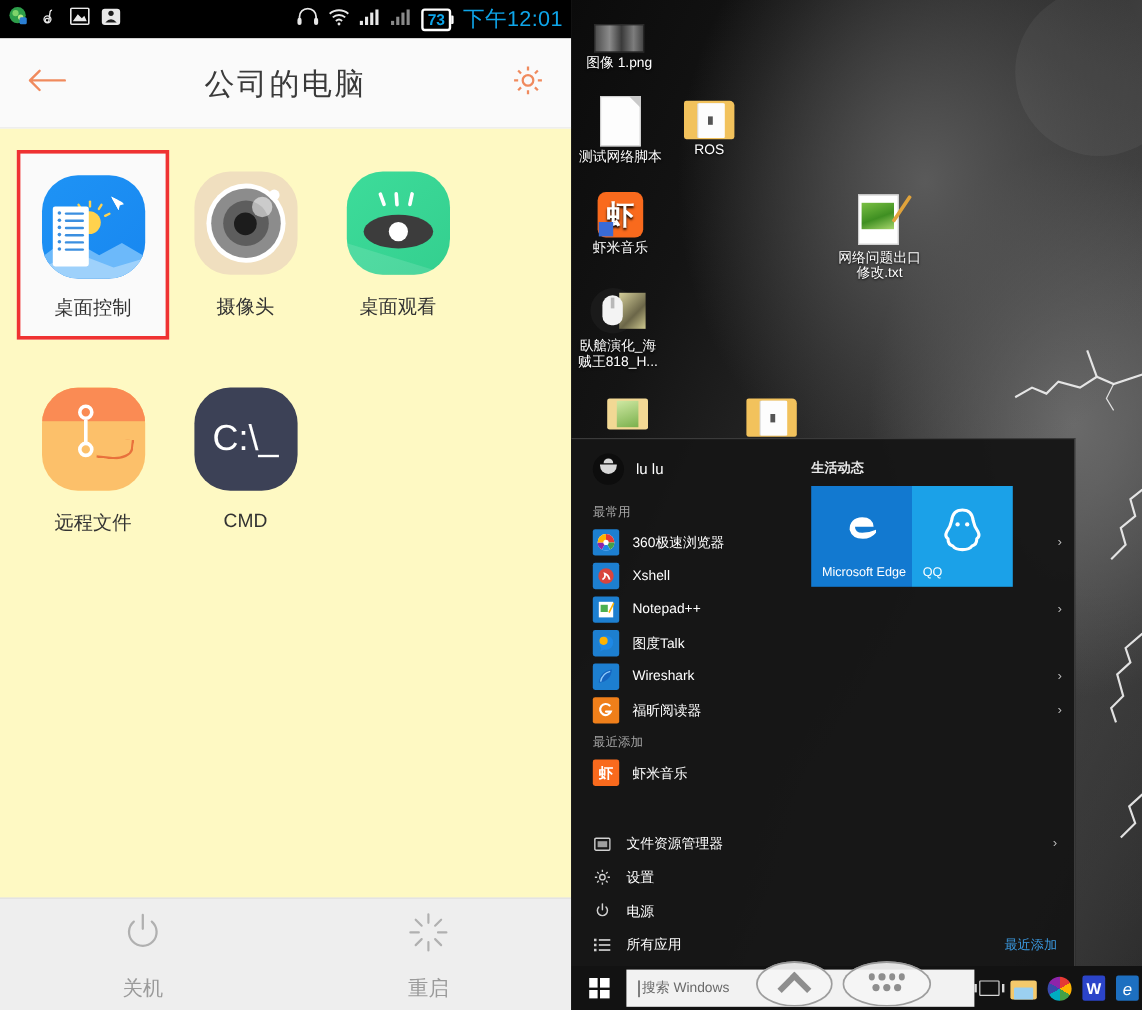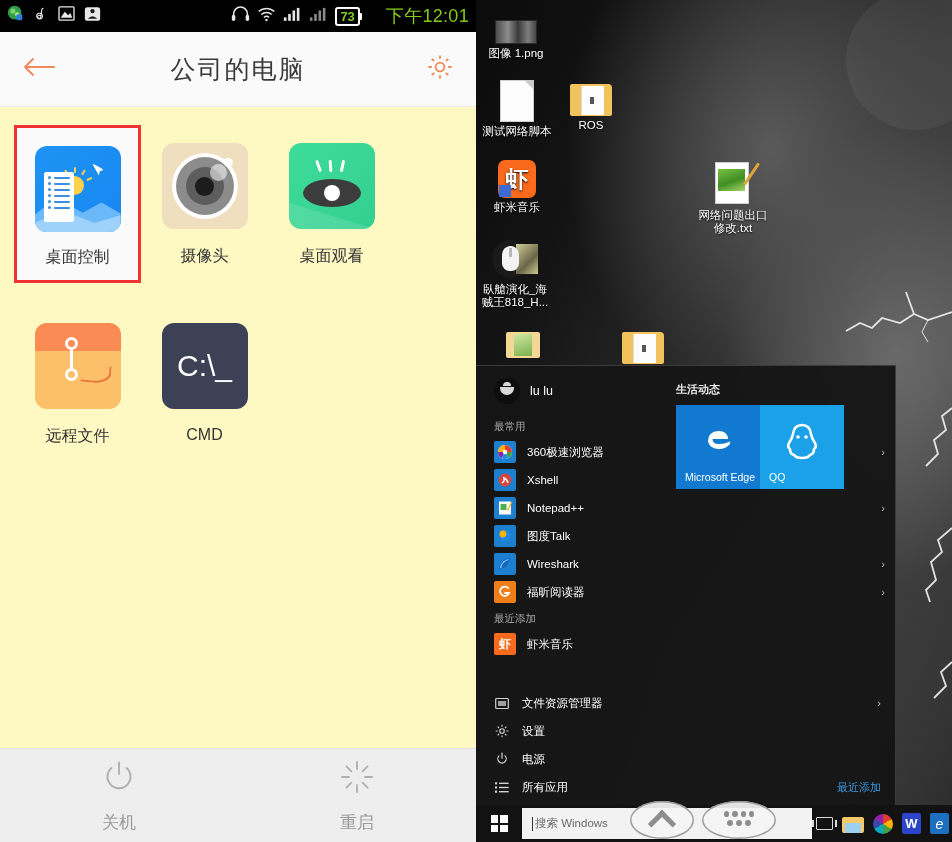--- a/index.html
+++ b/index.html
@@ -7,38 +7,38 @@
     width: 952px; height: 842px;
     font-family: "Liberation Sans", "DejaVu Sans", sans-serif;
     background: #000; overflow: hidden;
   }
   .screen { position: relative; width: 952px; height: 842px; display: flex; }
 
   
   .phone { position: relative; width: 476px; height: 842px; background: #f5f5f5; }
 
   .statusbar {
-    height: 32px; background: #000; color: #84cc16;
+    height: 32px; background: #000; color: #0ea5e9;
     display: flex; align-items: center; padding: 0 7px; gap: 6px;
     font-size: 17px;
   }
   .sb-left { display: flex; align-items: center; gap: 9px; }
   .sb-spacer { flex: 1; }
   .sb-right { display: flex; align-items: center; gap: 7px; }
   .sb-ico { display: block; }
   .batt {
     border: 2px solid #fff; border-radius: 3px; padding: 0 3px;
     font-size: 13px; line-height: 15px; font-weight: 700; position: relative;
     margin-right: 3px;
   }
   .batt:after {
     content: ""; position: absolute; right: -4px; top: 4px;
     width: 2px; height: 7px; background: #fff; border-radius: 0 1px 1px 0;
   }
-  .clock { font-size: 18px; letter-spacing: .3px; margin-left: 16px; }
+  .clock { font-size: 18px; letter-spacing: .3px; }
 
   .appbar {
     height: 75px; background: #fafafa;
     display: flex; align-items: center; padding: 0 22px;
     position: relative; border-bottom: 1px solid #ececec;
   }
   .appbar .title {
     position: absolute; left: 0; right: 0; text-align: center;
     font-size: 25px; color: #3a3a3a; letter-spacing: 2px;
   }
@@ -49,21 +49,21 @@
     background: #fef9c3; padding: 18px 0 0 0; height: 657px;
   }
   .row { display: flex; padding: 0 14px; }
   .cell {
     width: 127px; margin-right: 0;
     display: flex; flex-direction: column; align-items: center;
     padding: 18px 0 12px 0;
   }
   .cell.sel { border: 3px solid #ef3232; background: #fafafa; }
   .tile {
-    width: 86px; height: 86px; border-radius: 12px; position: relative;
+    width: 86px; height: 86px; border-radius: 30px; position: relative;
     overflow: hidden;
   }
   .cap { margin-top: 17px; font-size: 16px; color: #333; }
   .cell.sel .cap { margin-top: 15px; }
 
   
   .t-deskctl { background: linear-gradient(135deg,#1e93f5 0%,#1887f0 100%); }
   .t-deskctl .sun {
     position: absolute; left: 30px; top: 30px; width: 19px; height: 19px;
     border-radius: 50%; background: #ffd24d;

